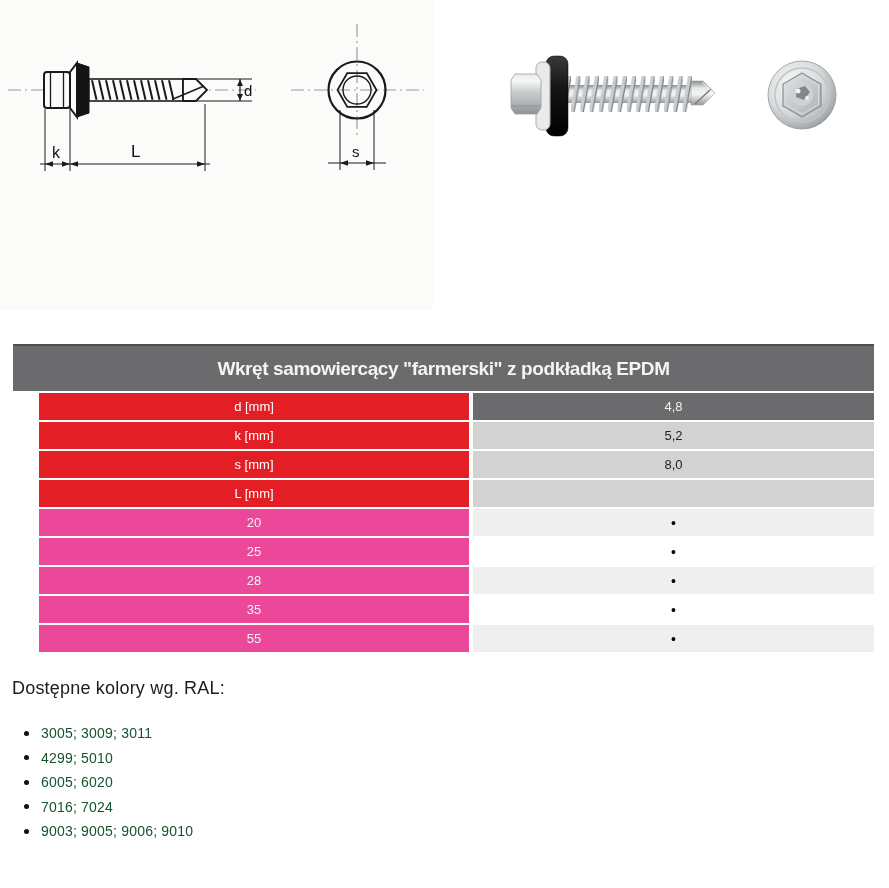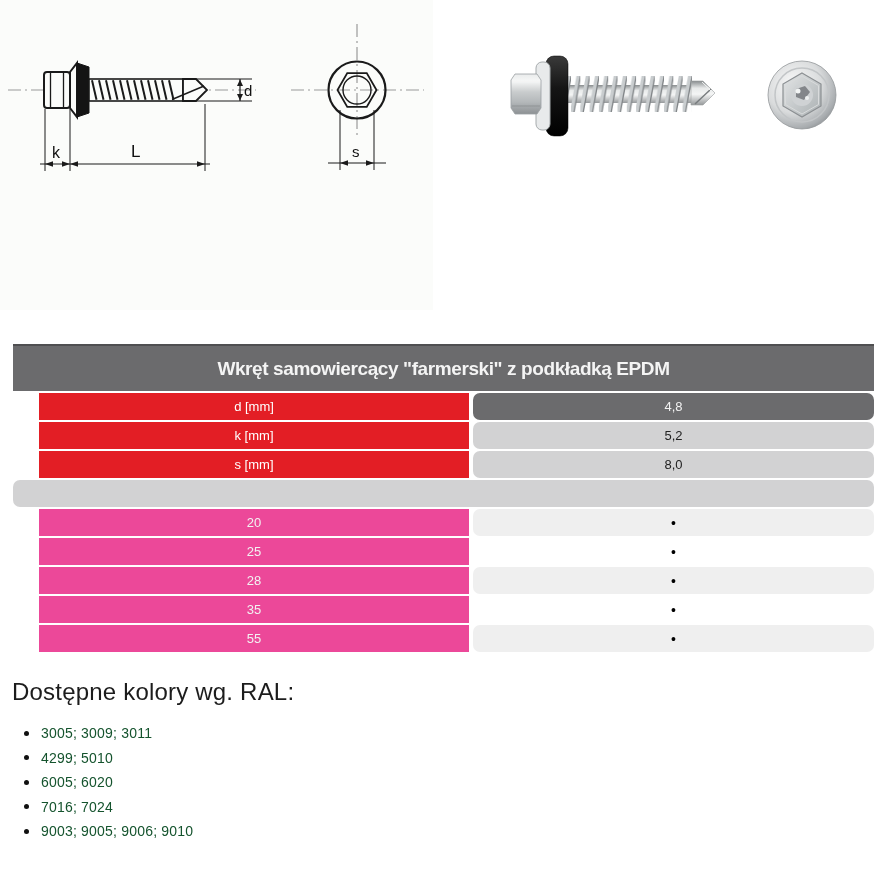--- a/index.html
+++ b/index.html
@@ -29,33 +29,33 @@
   }
   .row{display:flex;height:27px;margin-bottom:2px;}
   .cell-label{
     width:430px;margin-right:4px;flex:none;
     display:flex;align-items:center;justify-content:center;
     font-size:13px;
     margin-left:26px;
   }
   .cell-value{
     flex:1;display:flex;align-items:center;justify-content:center;
-    font-size:13px;color:#222;border-radius:7px;
+    font-size:13px;color:#222;
   }
   .spec .cell-label{background:#e31e25;color:#fff;}
   .value-dark{background:#6b6b6d;color:#f2f2f2;}
   .value-light{background:#d2d2d3;}
   .len .cell-label{background:#ec4899;color:#f2f2f2;}
   .len-odd .cell-value{background:#efefef;}
   .len-even .cell-value{background:#ffffff;}
   .bullet-mark{font-size:14px;color:#000;line-height:1;}
   
   .colors-heading{
     position:absolute;left:12px;top:678px;
-    font-size:24px;color:#1c1c1c;font-weight:400;letter-spacing:0.2px;
+    font-size:18px;color:#1c1c1c;font-weight:400;letter-spacing:0.2px;
   }
   .ral-list{
     position:absolute;left:24px;top:721px;list-style:none;margin:0;padding:0;
   }
   .ral-list li{
     display:flex;align-items:center;height:24.5px;
     font-size:14px;color:#14532d;letter-spacing:0.2px;
   }
   .dot{
     width:5px;height:5px;border-radius:50%;background:#111;
@@ -216,20 +216,21 @@
   </div>
   <div class="row spec">
     <div class="cell-label">k [mm]</div>
     <div class="cell-value value-light">5,2</div>
   </div>
   <div class="row spec">
     <div class="cell-label">s [mm]</div>
     <div class="cell-value value-light">8,0</div>
   </div>
   <div class="row spec">
+    <div class="cell-label">L [mm]</div>
     <div class="cell-value value-light"></div>
   </div>
 
   <div class="row len len-odd">
     <div class="cell-label">20</div>
     <div class="cell-value">
         <span class="bullet-mark">•</span>
       </div>
   </div>
   <div class="row len len-even">

